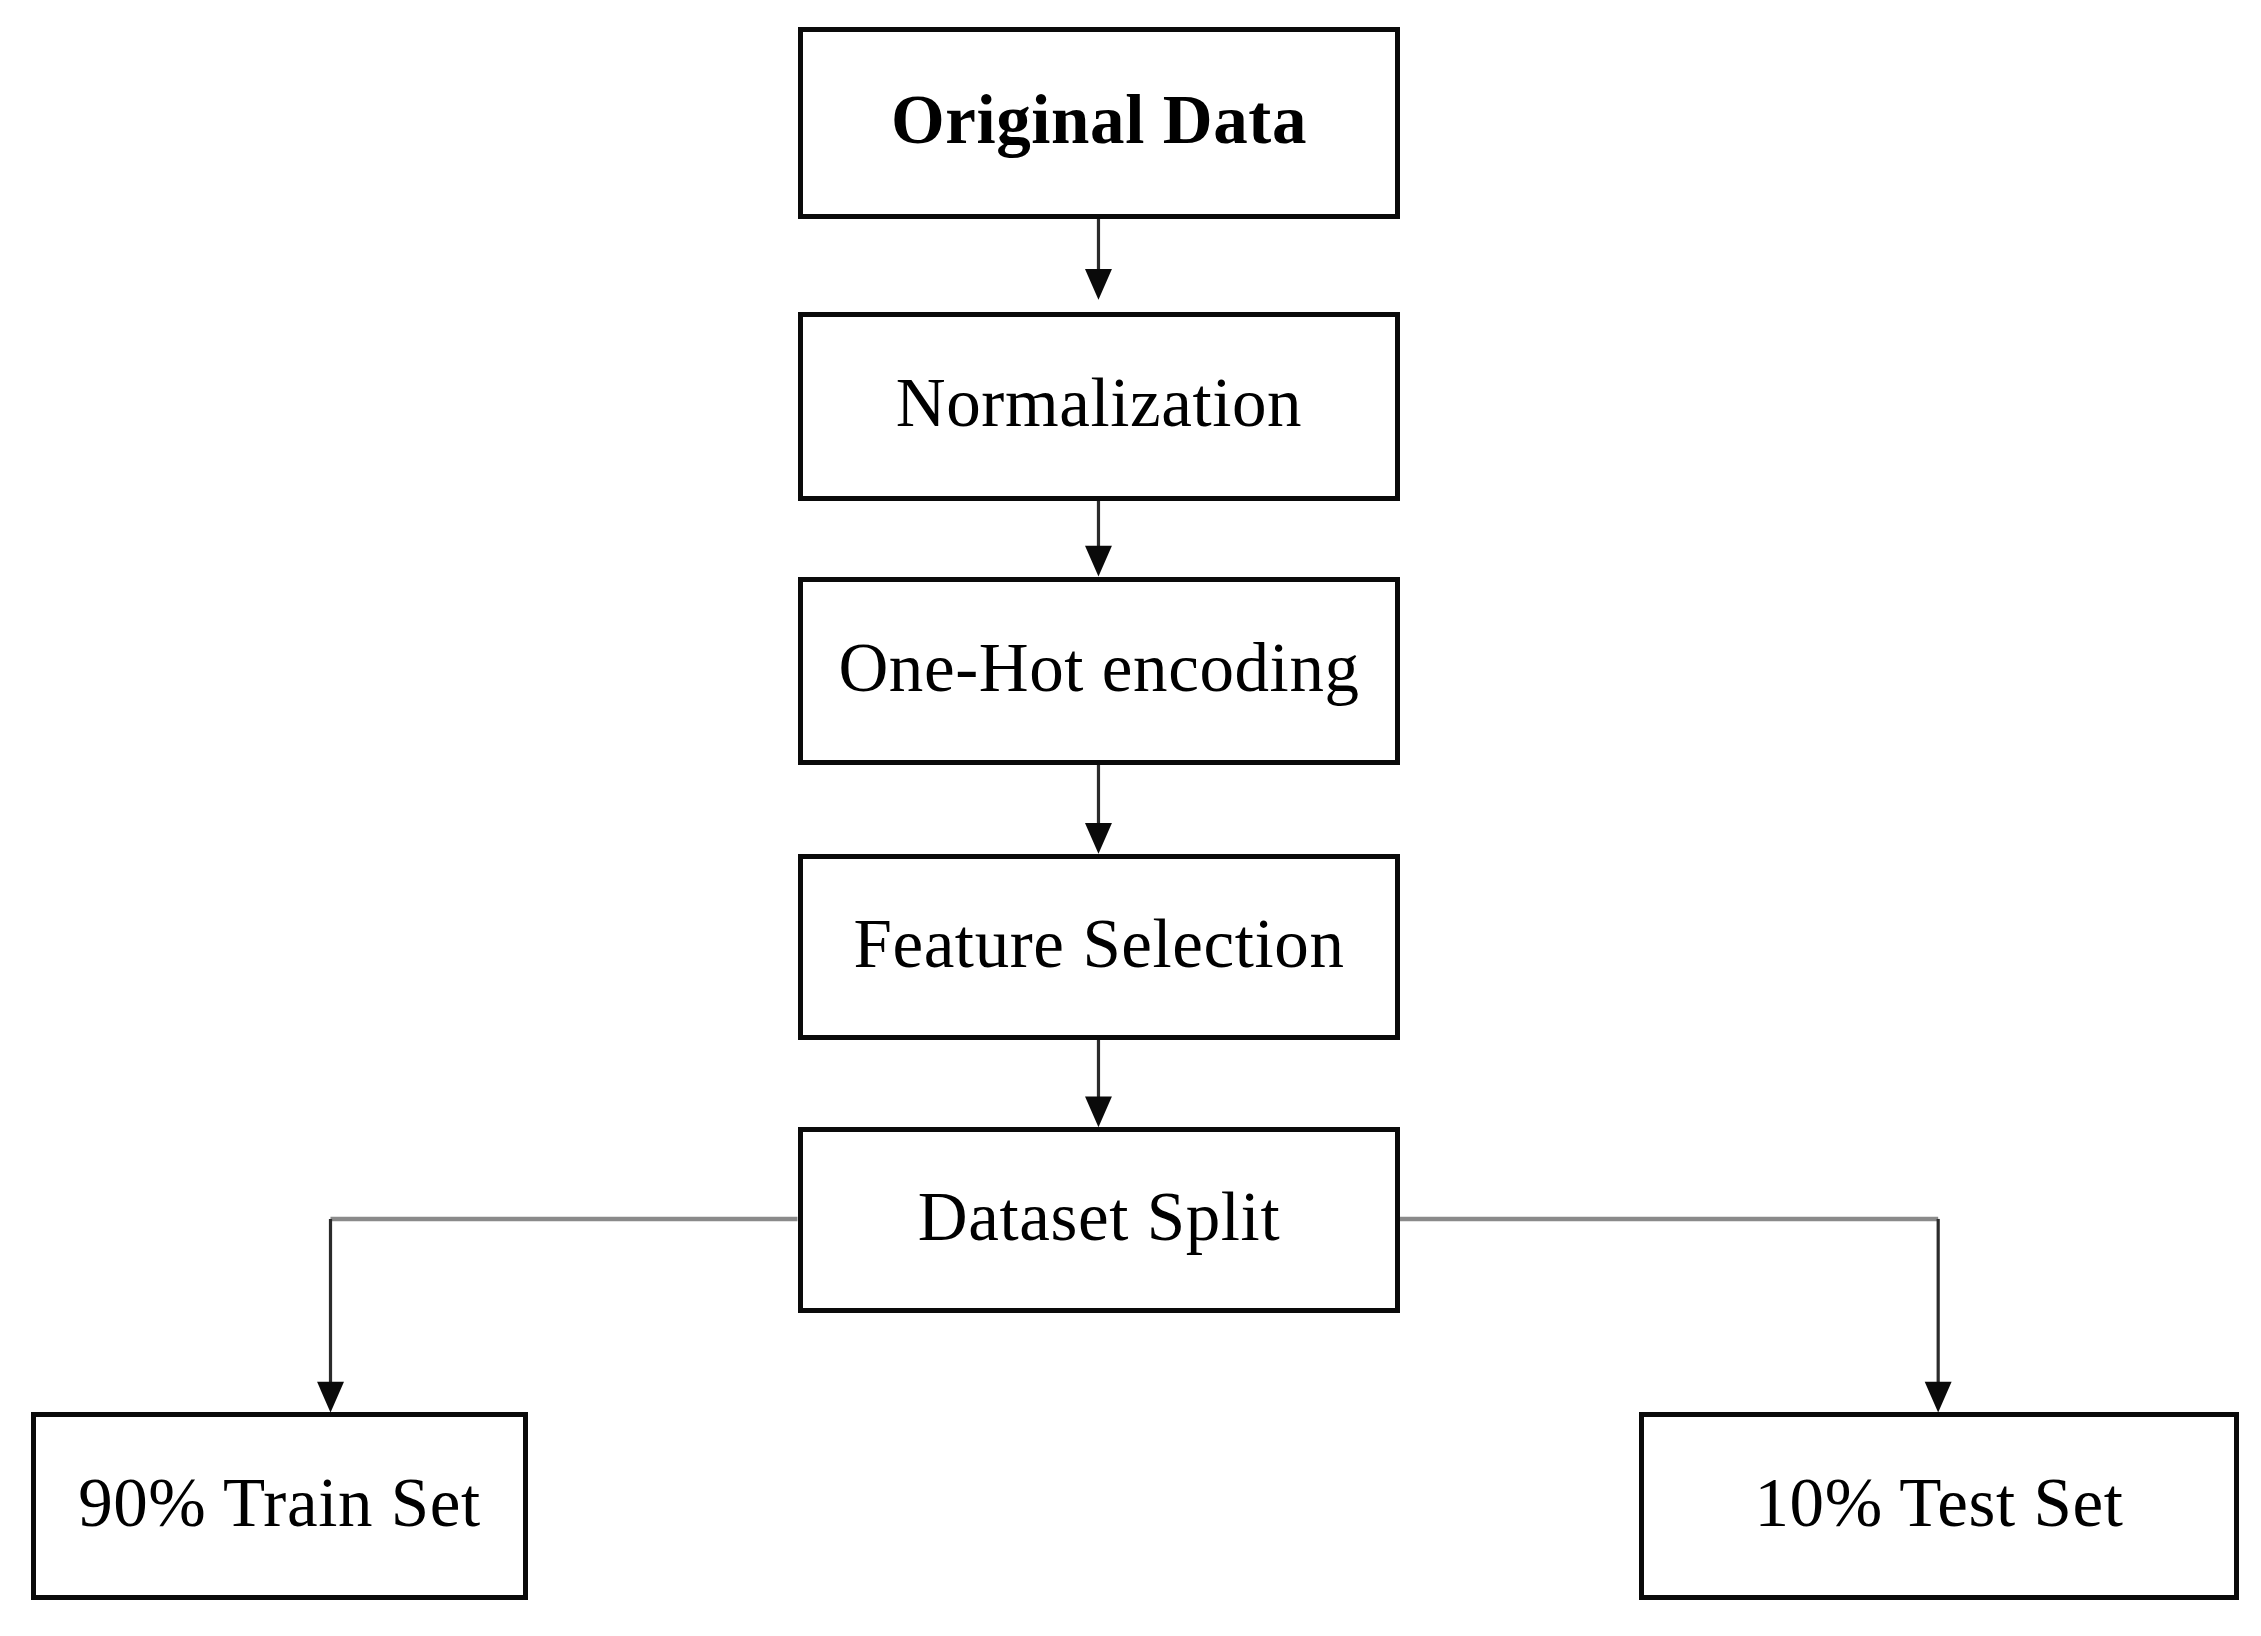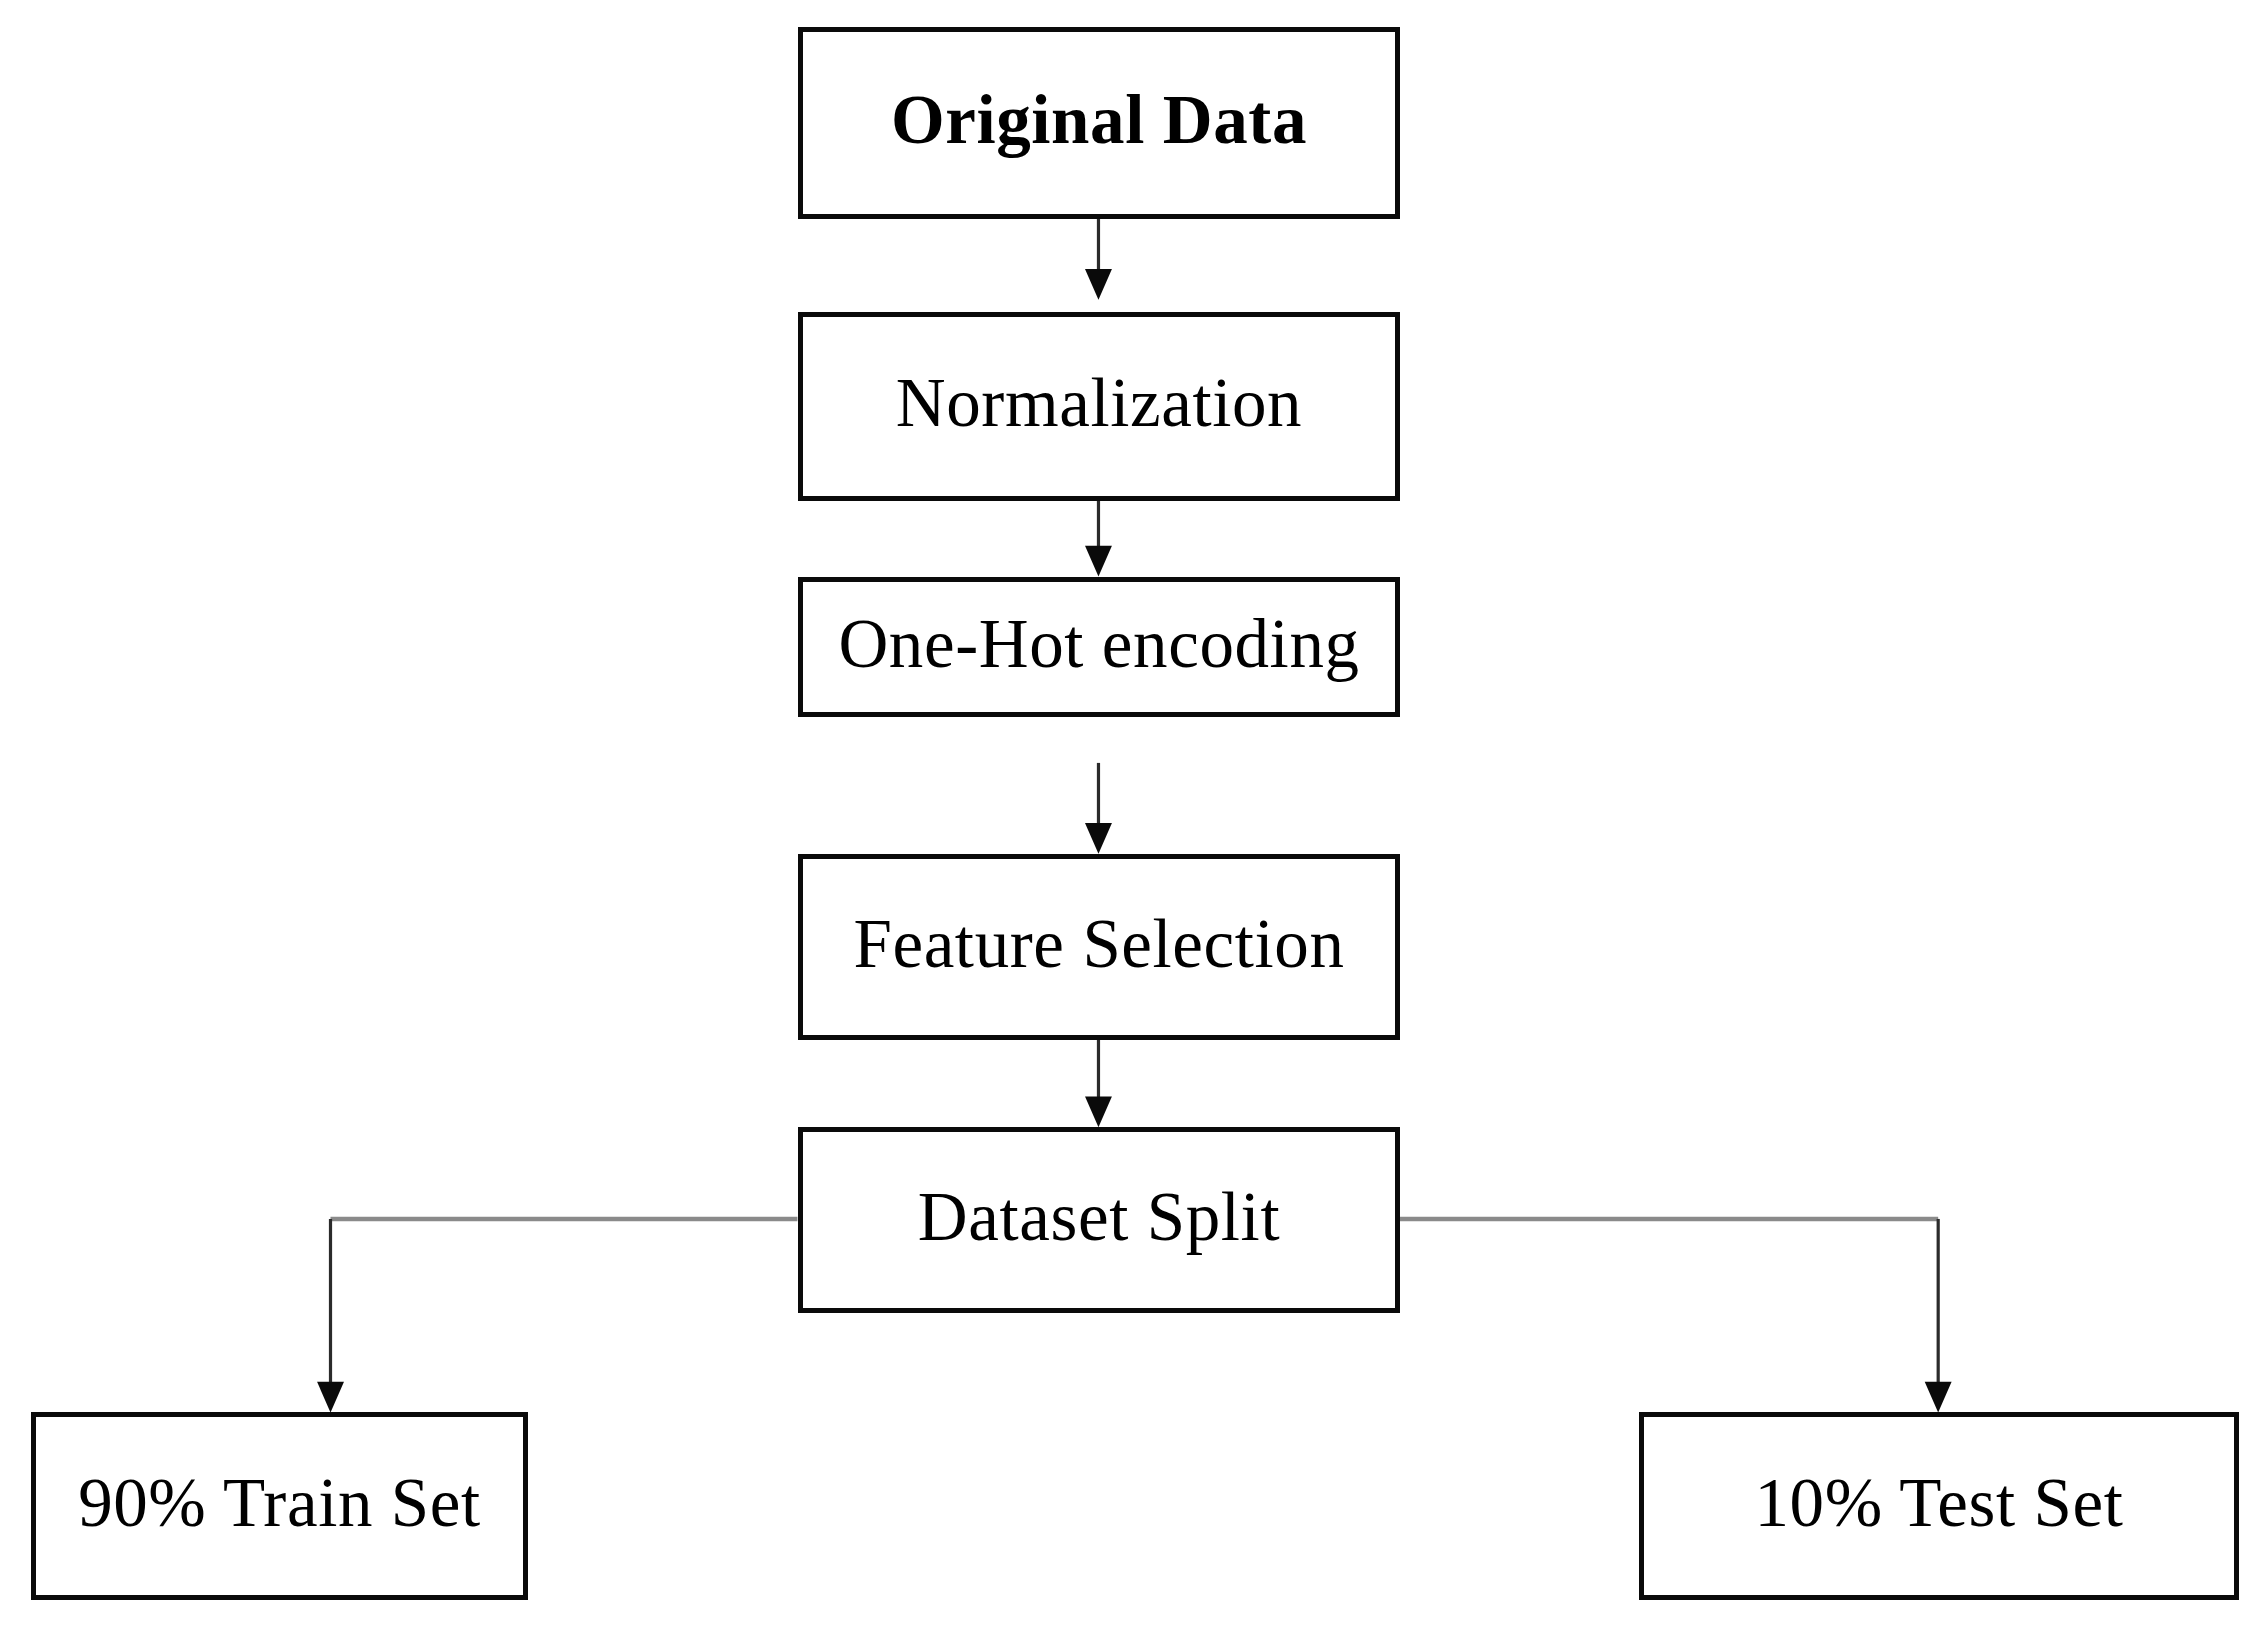--- a/index.html
+++ b/index.html
@@ -36,21 +36,21 @@
     font-size: 69px;
     line-height: 1;
     color: #000000;
     white-space: nowrap;
     letter-spacing: 0.6px;
     padding-bottom: 5.1px;
   }
   
   .n0 { left: 798px; top: 27px;   width: 602px; height: 192px; font-weight: bold; }
   .n1 { left: 798px; top: 300px;  width: 602px; height: 189px; margin-top: 12px; }
-  .n2 { left: 798px; top: 577px;  width: 602px; height: 140px; }
+  .n2 { left: 798px; top: 577px;  width: 602px; height: 188px; }
   .n3 { left: 798px; top: 854px; width: 602px; height: 186px; }
   .n4 { left: 798px; top: 1127px; width: 602px; height: 186px; text-align: right; }
   
   .n5 { left: 31px;   top: 1412px; width: 497px; height: 188px; }
   .n6 { left: 1639px; top: 1412px; width: 600px; height: 188px; text-align: right; }
 </style>
 </head>
 <body>
 
 <div class="canvas">

